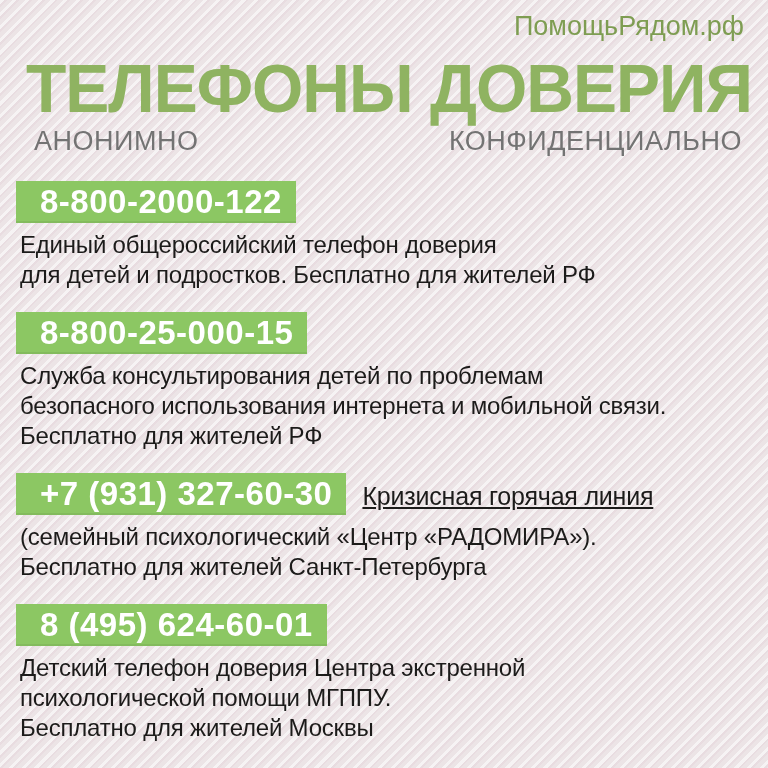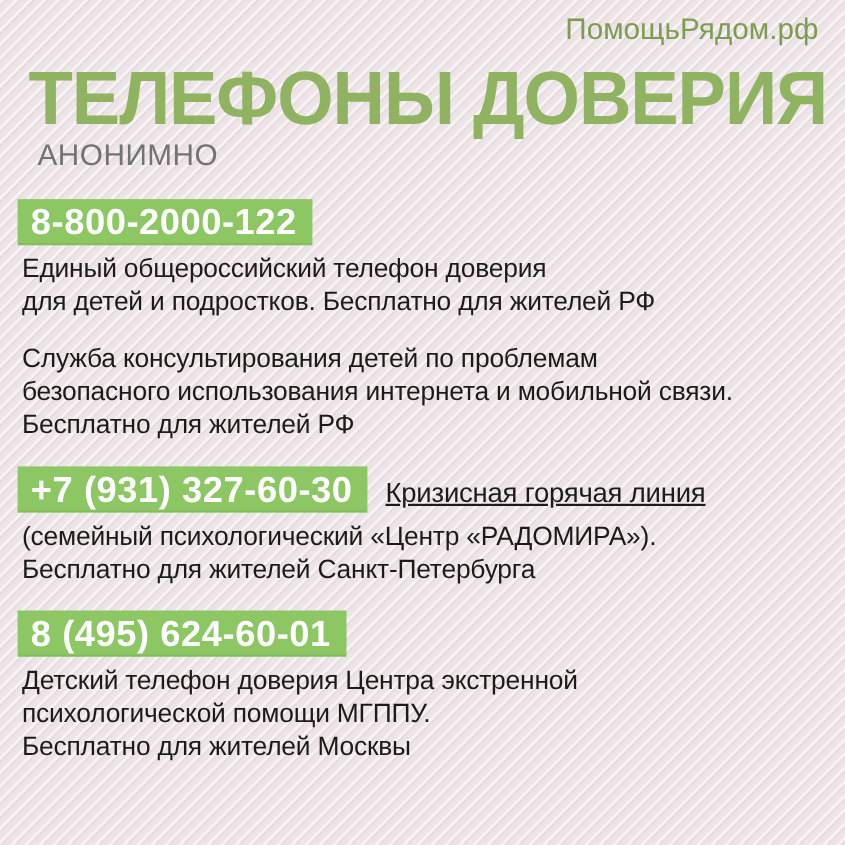--- a/index.html
+++ b/index.html
@@ -64,21 +64,21 @@
     align-items: baseline;
     gap: 16px;
   }
   .badge {
     display: inline-block;
     background: #8cc763;
     color: #ffffff;
     font-weight: bold;
     font-size: 33px;
     line-height: 40px;
-    padding: 1px 14px 1px 12px;
+    padding: 1px 14px 1px 24px;
     letter-spacing: 0.5px;
     box-shadow: inset 0 -2px 0 rgba(0,0,0,0.06);
   }
   .inline-label {
     font-size: 25px;
     color: #1c1b1a;
     letter-spacing: -0.2px;
     text-decoration: underline;
   }
   .desc {
@@ -93,31 +93,35 @@
 <body>
 
 <div class="poster">
 
   <div class="logo">ПомощьРядом.рф</div>
 
   <h1 class="title">ТЕЛЕФОНЫ ДОВЕРИЯ</h1>
 
   <div class="tags">
     <span>АНОНИМНО</span>
+    <span>КОНФИДЕНЦИАЛЬНО</span>
   </div>
 
   <section class="hotline">
     <div class="badge-row">
       <span class="badge">8-800-2000-122</span>
     </div>
     <p class="desc">Единый общероссийский телефон доверия
 для детей и подростков. Бесплатно для жителей РФ</p>
   </section>
 
   <section class="hotline">
+    <div class="badge-row">
+      <span class="badge">8-800-25-000-15</span>
+    </div>
     <p class="desc">Служба консультирования детей по проблемам
 безопасного использования интернета и мобильной связи.
 Бесплатно для жителей РФ</p>
   </section>
 
   <section class="hotline">
     <div class="badge-row">
       <span class="badge">+7 (931) 327-60-30</span>
       <span class="inline-label">Кризисная горячая линия</span>
     </div>

